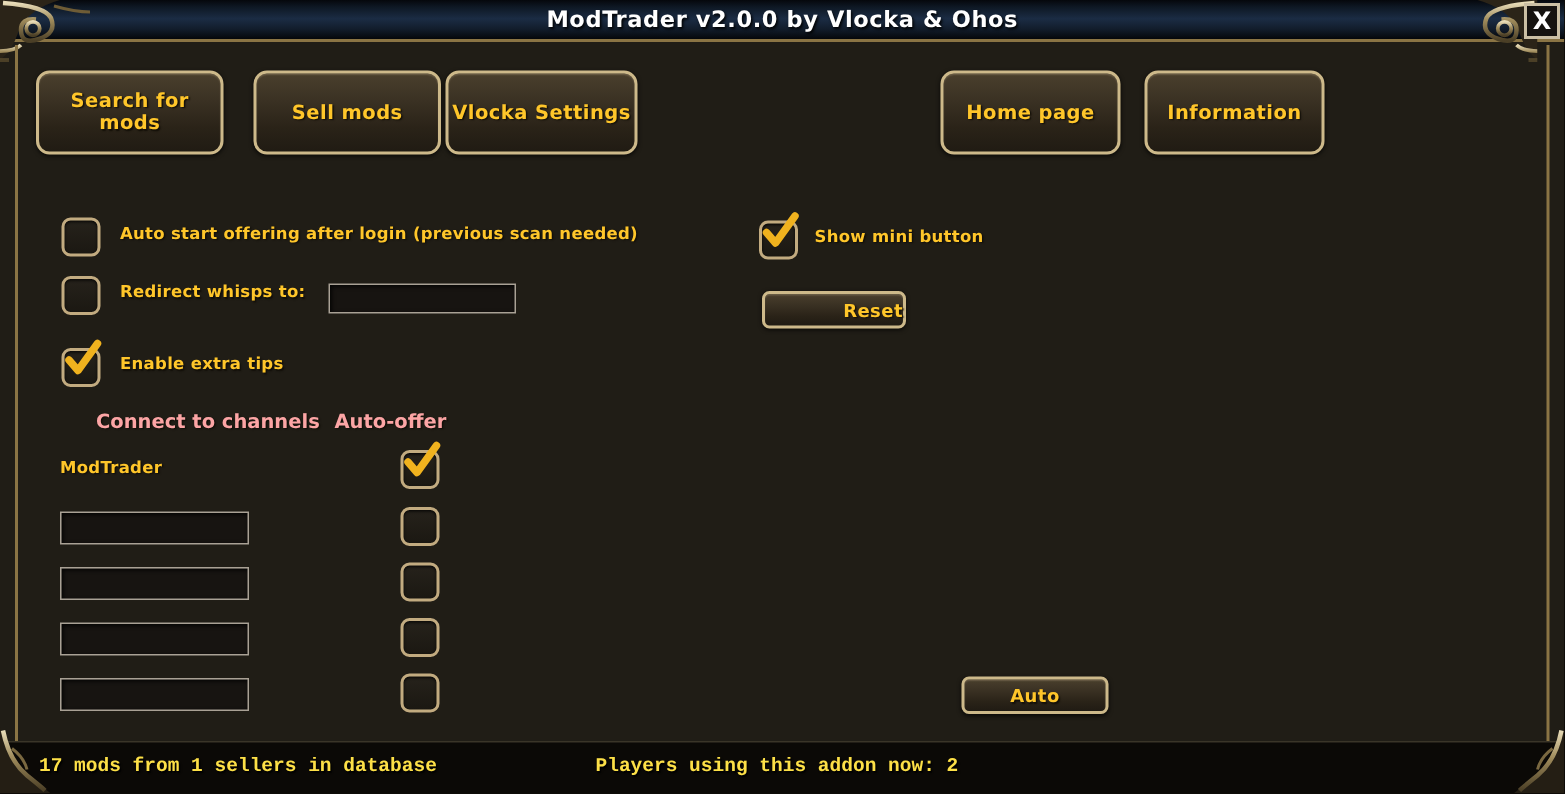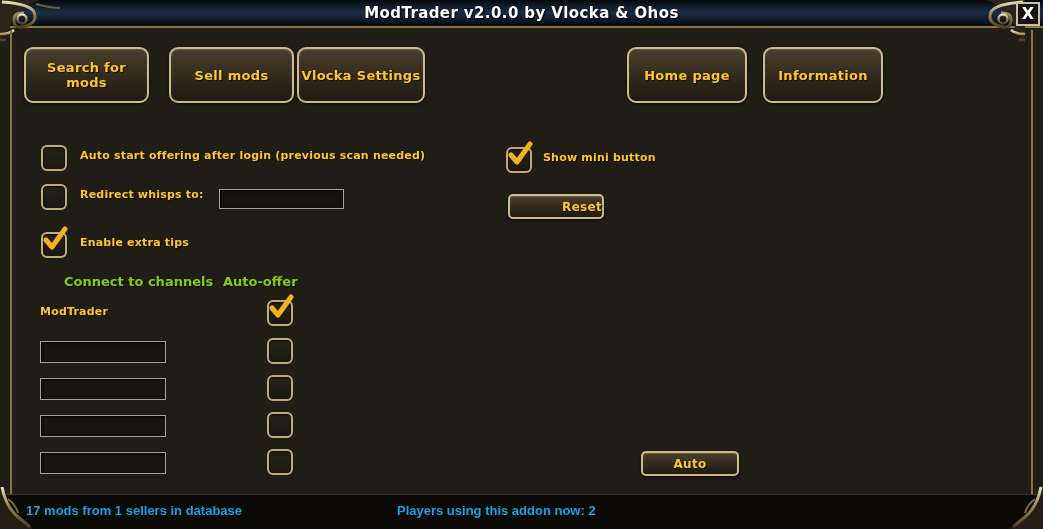--- a/index.html
+++ b/index.html
@@ -169,44 +169,44 @@
 
   .in-whisp   { left: 207px; top: 157px; width: 125px; height: 20px; }
   .in-ch1 { left: 28px; top: 309px; width: 126px; height: 22px; }
   .in-ch2 { left: 28px; top: 346px; width: 126px; height: 22px; }
   .in-ch3 { left: 28px; top: 383px; width: 126px; height: 22px; }
   .in-ch4 { left: 28px; top: 420px; width: 126px; height: 22px; }
 
   
   .col-head {
     position: absolute;
-    color: #84cc16;
+    color: #fca5a5;
     font-size: 13px;
     font-weight: bold;
     font-family: "DejaVu Sans", sans-serif;
     text-shadow: 1px 1px 1px #120f09;
     white-space: nowrap;
   }
 
   
   .statusbar {
     position: absolute;
     left: 0;
     bottom: 0;
     width: 1043px;
     height: 34px;
     background: #0b0906;
     border-top: 1px solid #3a3528;
   }
   .status-text {
     position: absolute;
-    color: #0ea5e9;
+    color: #fde047;
     font-size: 13px;
     font-weight: bold;
-    font-family: Liberation Sans, sans-serif;
+    font-family: Liberation Mono, monospace;
     white-space: nowrap;
     text-shadow: 1px 1px 1px #000;
   }
   .status-left  { left: 26px; top: 8px; }
   .status-right { left: 397px; top: 8px; }
 
   .corner-bl { left: 0; bottom: 0; }
   .corner-br { right: 0; bottom: 0; }
 </style>
 </head>

